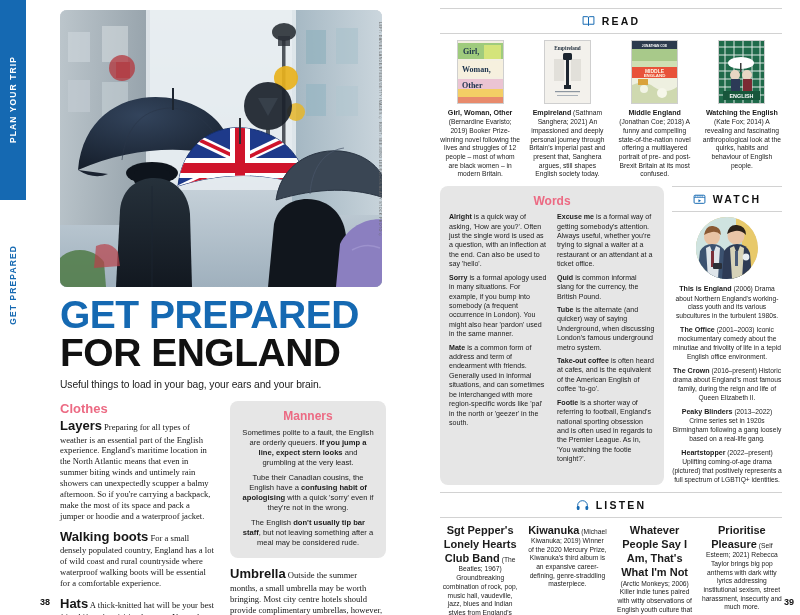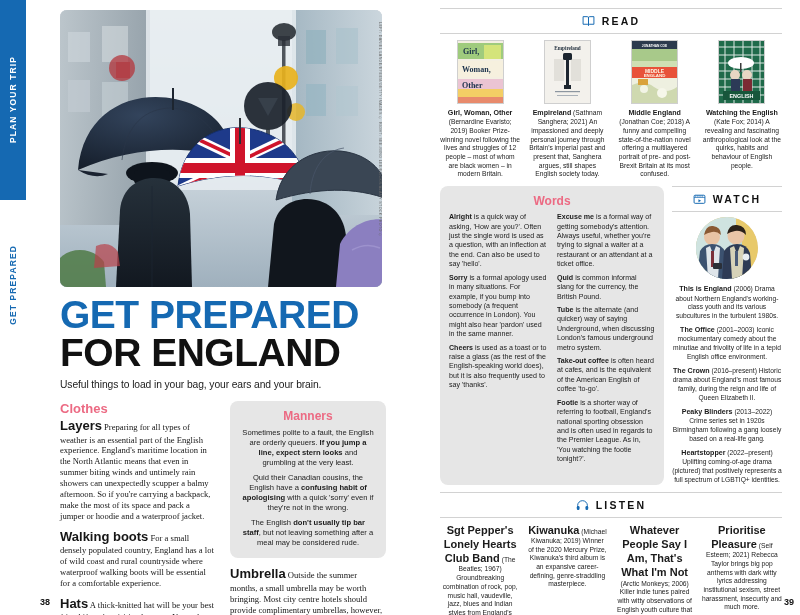--- a/index.html
+++ b/index.html
@@ -293,21 +293,21 @@
           <p><b>Layers</b><span> Preparing for all types of weather is an essential part of the English experience. England's maritime location in the North Atlantic means that even in summer biting winds and untimely rain showers can unexpectedly scupper a balmy afternoon. So if you're carrying a backpack, make the most of its space and pack a jumper or hoodie and a waterproof jacket.</span></p>
           <p><b>Walking boots</b><span> For a small densely populated country, England has a lot of wild coast and rural countryside where waterproof walking boots will be essential for a comfortable experience.</span></p>
           <p><b>Hats</b><span> A thick-knitted hat will be your best friend if you're visiting between November and March.</span></p>
         </div>
       </div>
 
       <div class="col">
         <div class="manners">
           <h3>Manners</h3>
           <p><span>Sometimes polite to a fault, the English are orderly queuers. </span><b>If you jump a line, expect stern looks</b><span> and grumbling at the very least.</span></p>
-          <p><span>Quid their Canadian cousins, the English have a </span><b>confusing habit of apologising</b><span> with a quick 'sorry' even if they're not in the wrong.</span></p>
+          <p><span>Tube their Canadian cousins, the English have a </span><b>confusing habit of apologising</b><span> with a quick 'sorry' even if they're not in the wrong.</span></p>
           <p><span>The English </span><b>don't usually tip bar staff</b><span>, but not leaving something after a meal may be considered rude.</span></p>
         </div>
         <div class="serif">
           <p><b>Umbrella</b><span> Outside the summer months, a small umbrella may be worth bringing. Most city centre hotels should provide complimentary umbrellas, however, if the heavens do open.</span></p>
         </div>
       </div>
     </div>
 
     <div class="pageno left">38</div>
   </div>
@@ -407,21 +407,21 @@
     </div>
 
     <div class="mid">
 
       <div class="words">
         <h3>Words</h3>
         <div class="wcols">
           <div class="wcol">
             <p><b>Alright</b><span> is a quick way of asking, 'How are you?'. Often just the single word is used as a question, with an inflection at the end. Can also be used to say 'hello'.</span></p>
             <p><b>Sorry</b><span> is a formal apology used in many situations. For example, if you bump into somebody (a frequent occurrence in London). You might also hear 'pardon' used in the same manner.</span></p>
-            <p><b>Cheers</b><span> is used as a toast or to raise a glass (as the rest of the English-speaking world does), but it is also frequently used to say 'thanks'.</span></p>
+            <p><b>Mate</b><span> is a common form of address and term of endearment with friends. Generally used in informal situations, and can sometimes be interchanged with more region-specific words like 'pal' in the north or 'geezer' in the south.</span></p>
           </div>
           <div class="wcol">
             <p><b>Excuse me</b><span> is a formal way of getting somebody's attention. Always useful, whether you're trying to signal a waiter at a restaurant or an attendant at a ticket office.</span></p>
             <p><b>Quid</b><span> is common informal slang for the currency, the British Pound.</span></p>
             <p><b>Tube</b><span> is the alternate (and quicker) way of saying Underground, when discussing London's famous underground metro system.</span></p>
             <p><b>Take-out coffee</b><span> is often heard at cafes, and is the equivalent of the American English of coffee 'to-go'.</span></p>
             <p><b>Footie</b><span> is a shorter way of referring to football, England's national sporting obsession and is often used in regards to the Premier League. As in, 'You watching the footie tonight?'.</span></p>
           </div>
         </div>
       </div>

